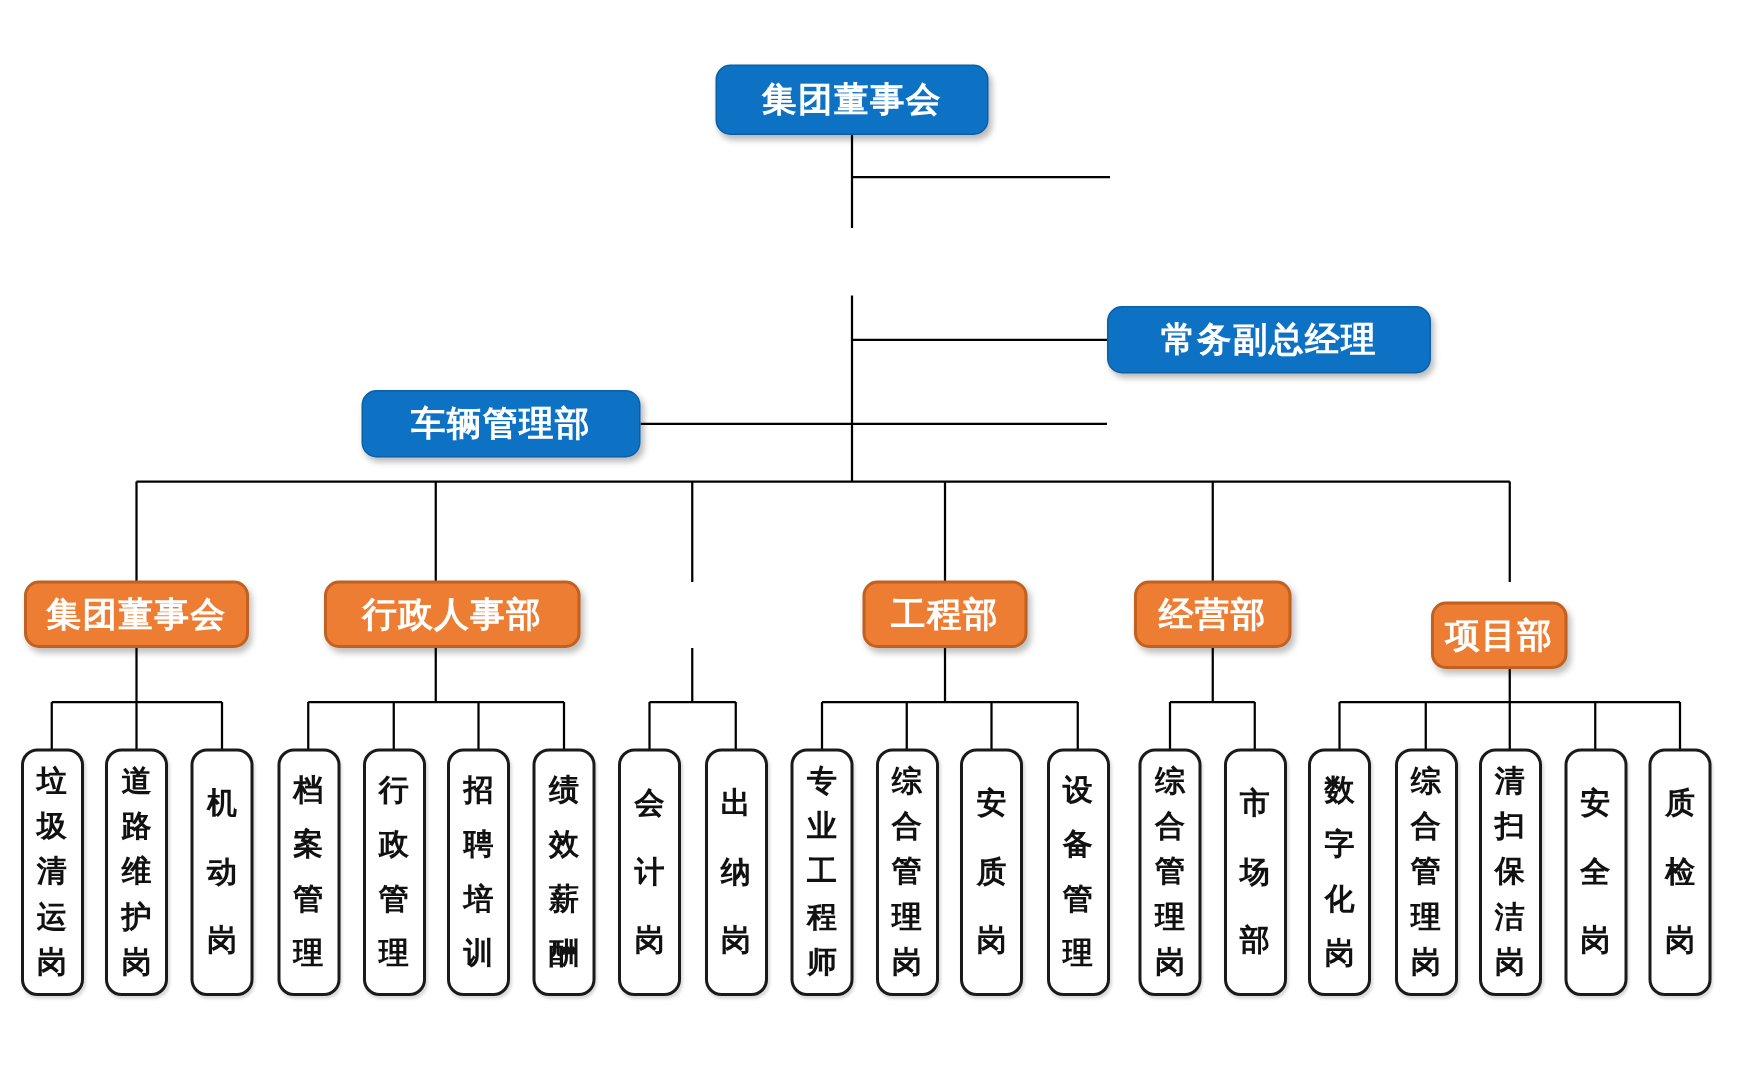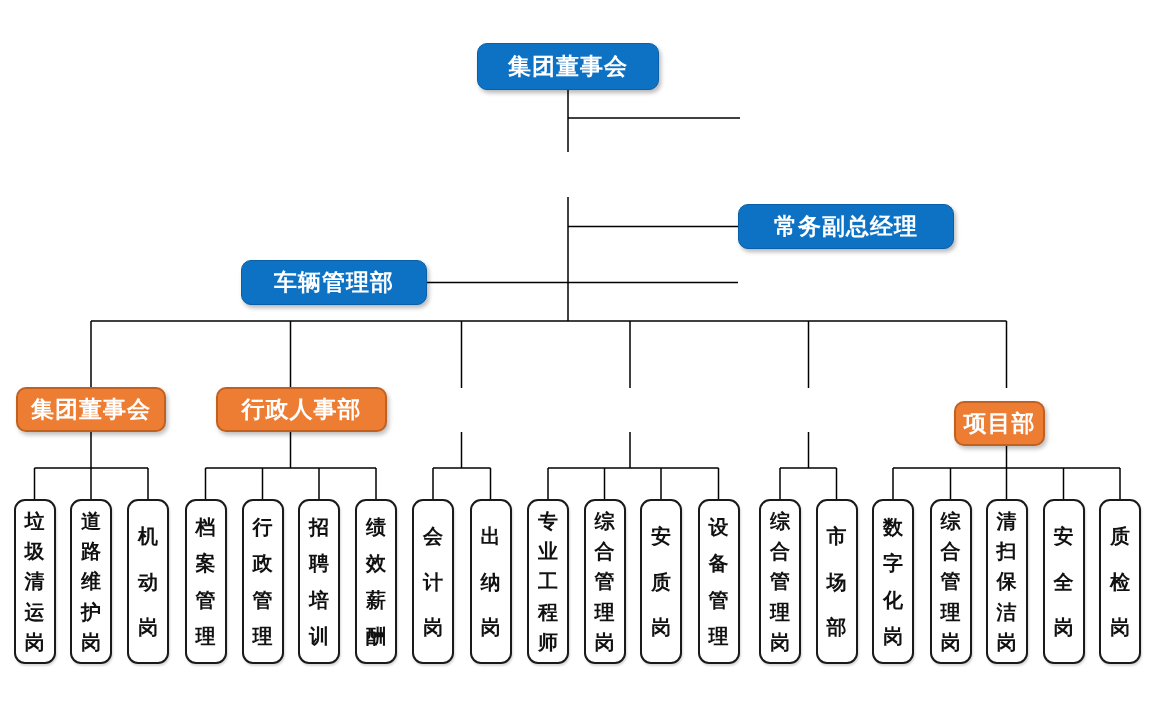--- a/index.html
+++ b/index.html
@@ -134,20 +134,22 @@
     <line x1="1063.5" y1="468" x2="1063.5" y2="501"></line>
     <line x1="1120" y1="468" x2="1120" y2="501"></line>
   </svg>
 
   <div class="org-box blue" style="left:477px; top:43px; width:182px; height:47px">集团董事会</div>
   <div class="org-box blue" style="left:738px; top:204px; width:216px; height:45px">常务副总经理</div>
   <div class="org-box blue" style="left:241px; top:260px; width:186px; height:45px">车辆管理部</div>
 
   <div class="org-box orange" style="left:16px; top:387px; width:150px; height:45px">集团董事会</div>
   <div class="org-box orange" style="left:216px; top:387px; width:171px; height:45px">行政人事部</div>
+  <div class="org-box orange" style="left:575px; top:387px; width:110px; height:45px">工程部</div>
+  <div class="org-box orange" style="left:756px; top:387px; width:105px; height:45px">经营部</div>
   <div class="org-box orange" style="left:954px; top:401px; width:91px; height:45px">项目部</div>
 
   <div class="pos-box vtext" style="left:13.5px">
       <span>垃</span>
       <span>圾</span>
       <span>清</span>
       <span>运</span>
       <span>岗</span>
     </div>
   <div class="pos-box vtext" style="left:70px">

